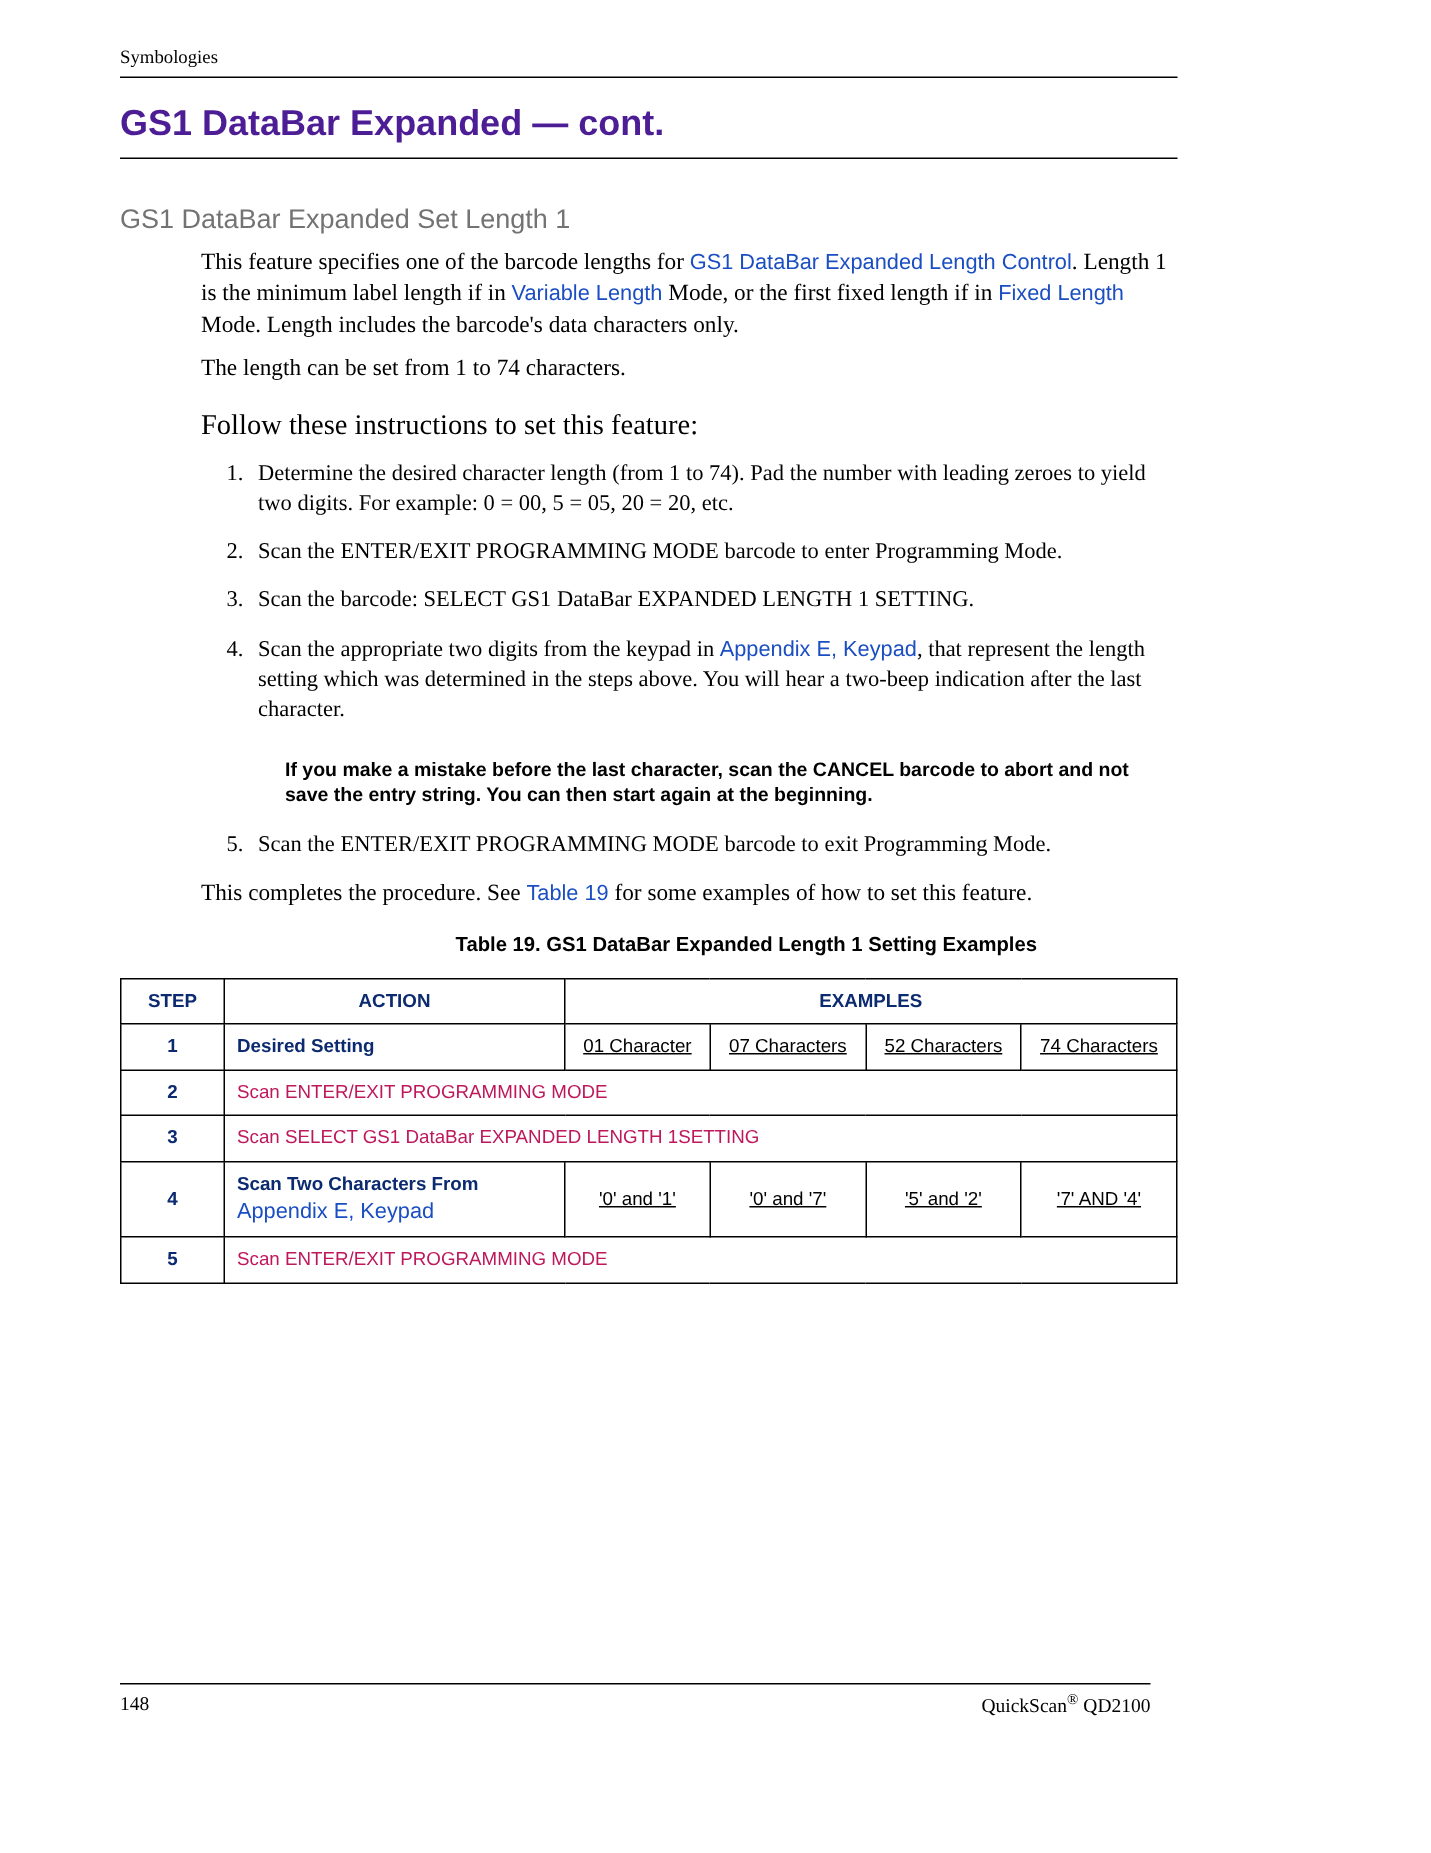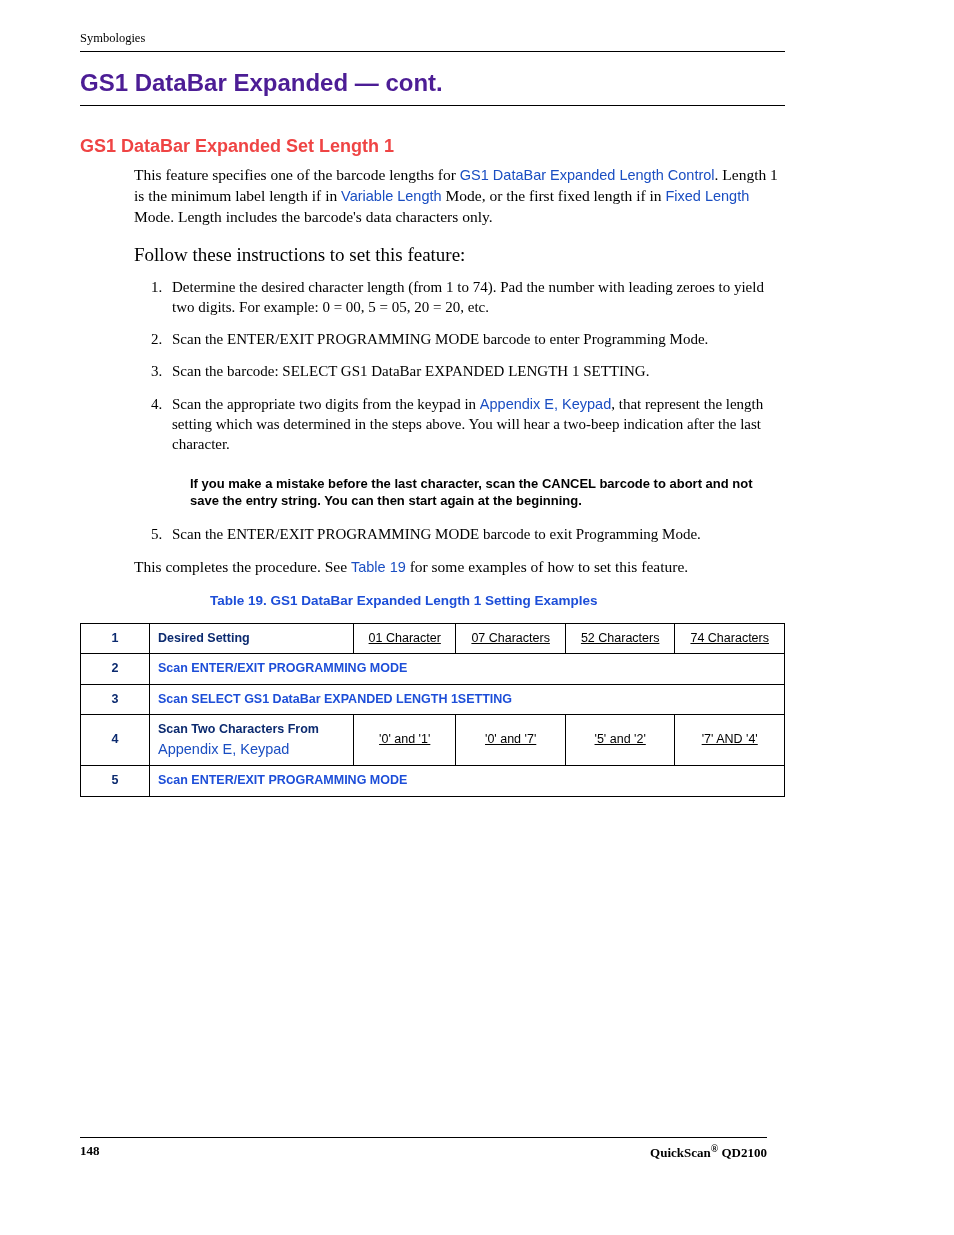--- a/index.html
+++ b/index.html
@@ -29,23 +29,23 @@
     font-family: Verdana, Geneva, sans-serif;
     font-weight: bold;
     font-size: 24px;
     color: #4c1d95;
     margin: 0 0 28px 0;
     border-bottom: 1px solid #000;
     padding-bottom: 6px;
   }
   h2.sub-heading {
     font-family: "Segoe UI", "Myriad Pro", Arial, sans-serif;
-    font-weight: bold;
+    font-weight: normal;
     font-size: 18px;
-    color: #ef4444;
+    color: #737373;
     margin: 0 0 6px 0;
   }
   .body-indent {
     margin-left: 54px;
   }
   .para {
     margin: 0 0 8px 0;
     font-size: 15.5px;
     line-height: 1.35;
   }
@@ -101,21 +101,22 @@
     padding-left: 18px;
   }
   .closing {
     font-size: 15.5px;
     margin: 4px 0 14px 0;
   }
   .table-caption {
     font-family: Verdana, Arial, sans-serif;
     font-size: 13.5px;
     font-weight: bold;
-    color: #1d4ed8;
+    color: #000000;
+    text-align: center;
     margin: 4px 0 12px 130px;
   }
   table.ex {
     border-collapse: collapse;
     width: 100%;
     font-family: Arial, Helvetica, sans-serif;
     font-size: 12.5px;
   }
   table.ex th, table.ex td {
     border: 1px solid #000;
@@ -141,35 +142,35 @@
     color: #0b2a6f;
     font-weight: bold;
   }
   .ex-cell {
     text-align: center;
     font-weight: normal;
     color: #000;
     text-decoration: underline;
   }
   .ex-wide {
-    color: #1d4ed8;
-    font-weight: bold;
+    color: #be185d;
+    font-weight: normal;
   }
   .footer {
     position: absolute;
-    bottom: 72px;
+    bottom: 88px;
     left: 80px;
     right: 75px;
     border-top: 1px solid #000;
     padding-top: 4px;
     display: flex;
     justify-content: space-between;
     font-family: Georgia, serif;
     font-size: 13px;
-    font-weight: bold;
+    font-weight: normal;
   }
   .footer .right {
     font-family: Georgia, serif;
   }
   .reg {
     font-size: 10px;
     vertical-align: super;
   }
 </style>
 </head>
@@ -180,20 +181,21 @@
   <div class="running-header">Symbologies</div>
 
   <h1 class="main-heading">GS1 DataBar Expanded — cont.</h1>
 
   <h2 class="sub-heading">GS1 DataBar Expanded Set Length 1</h2>
 
   <div class="body-indent">
     <p class="para">
       <span>This feature specifies one of the barcode lengths for </span><span class="link">GS1 DataBar Expanded Length Control</span><span>. Length 1 is the minimum label length if in </span><span class="link">Variable Length</span><span> Mode, or the first fixed length if in </span><span class="link">Fixed Length</span><span> Mode. Length includes the barcode's data characters only.</span>
     </p>
+    <p class="para">The length can be set from 1 to 74 characters.</p>
     <p class="para2">Follow these instructions to set this feature:</p>
 
     <ol class="steps">
       <li>Determine the desired character length (from 1 to 74). Pad the number with leading zeroes to yield two digits. For example: 0 = 00, 5 = 05, 20 = 20, etc.</li>
       <li>Scan the ENTER/EXIT PROGRAMMING MODE barcode to enter Programming Mode.</li>
       <li>Scan the barcode: SELECT GS1 DataBar EXPANDED LENGTH 1 SETTING.</li>
       <li>
         <span>Scan the appropriate two digits from the keypad in </span><span class="link">Appendix E, Keypad</span><span>, that represent the length setting which was determined in the steps above. You will hear a two-beep indication after the last character.</span>
 
         <div class="note-block">
@@ -205,20 +207,25 @@
 
     <p class="closing">
       <span>This completes the procedure. See </span><span class="link">Table 19</span><span> for some examples of how to set this feature.</span>
     </p>
   </div>
 
   <div class="table-caption">Table 19. GS1 DataBar Expanded Length 1 Setting Examples</div>
 
   <table class="ex">
     <tbody>
+        <tr>
+      <th class="step-col">STEP</th>
+      <th class="action-col">ACTION</th>
+      <th colspan="4">EXAMPLES</th>
+    </tr>
     <tr>
       <td class="step-col">1</td>
       <td class="action-bold">Desired Setting</td>
       <td class="ex-cell">01 Character</td>
       <td class="ex-cell">07 Characters</td>
       <td class="ex-cell">52 Characters</td>
       <td class="ex-cell">74 Characters</td>
     </tr>
     <tr>
       <td class="step-col">2</td>

